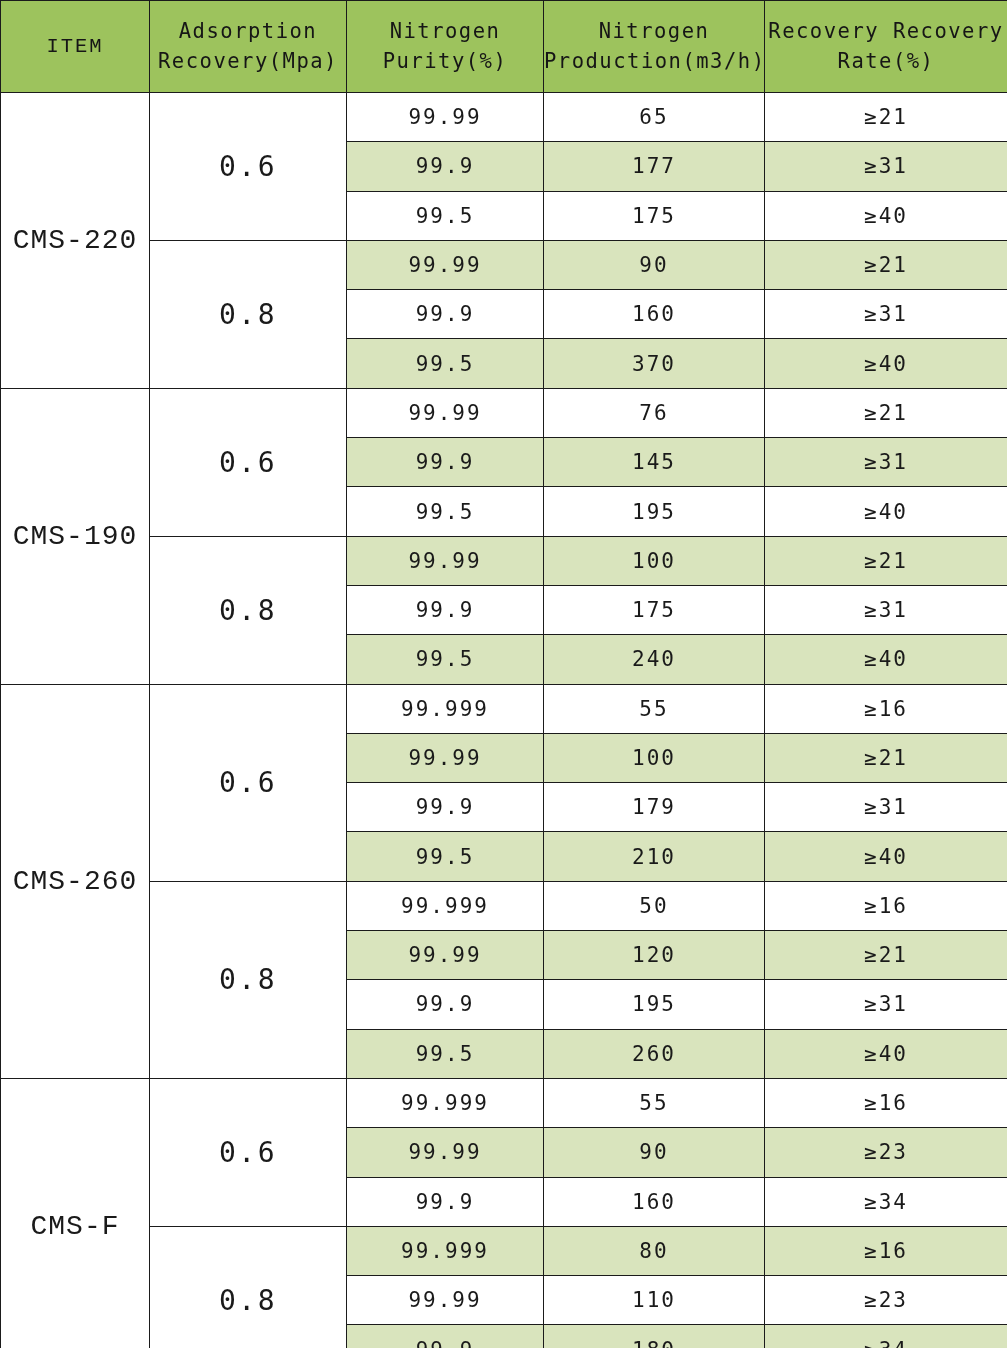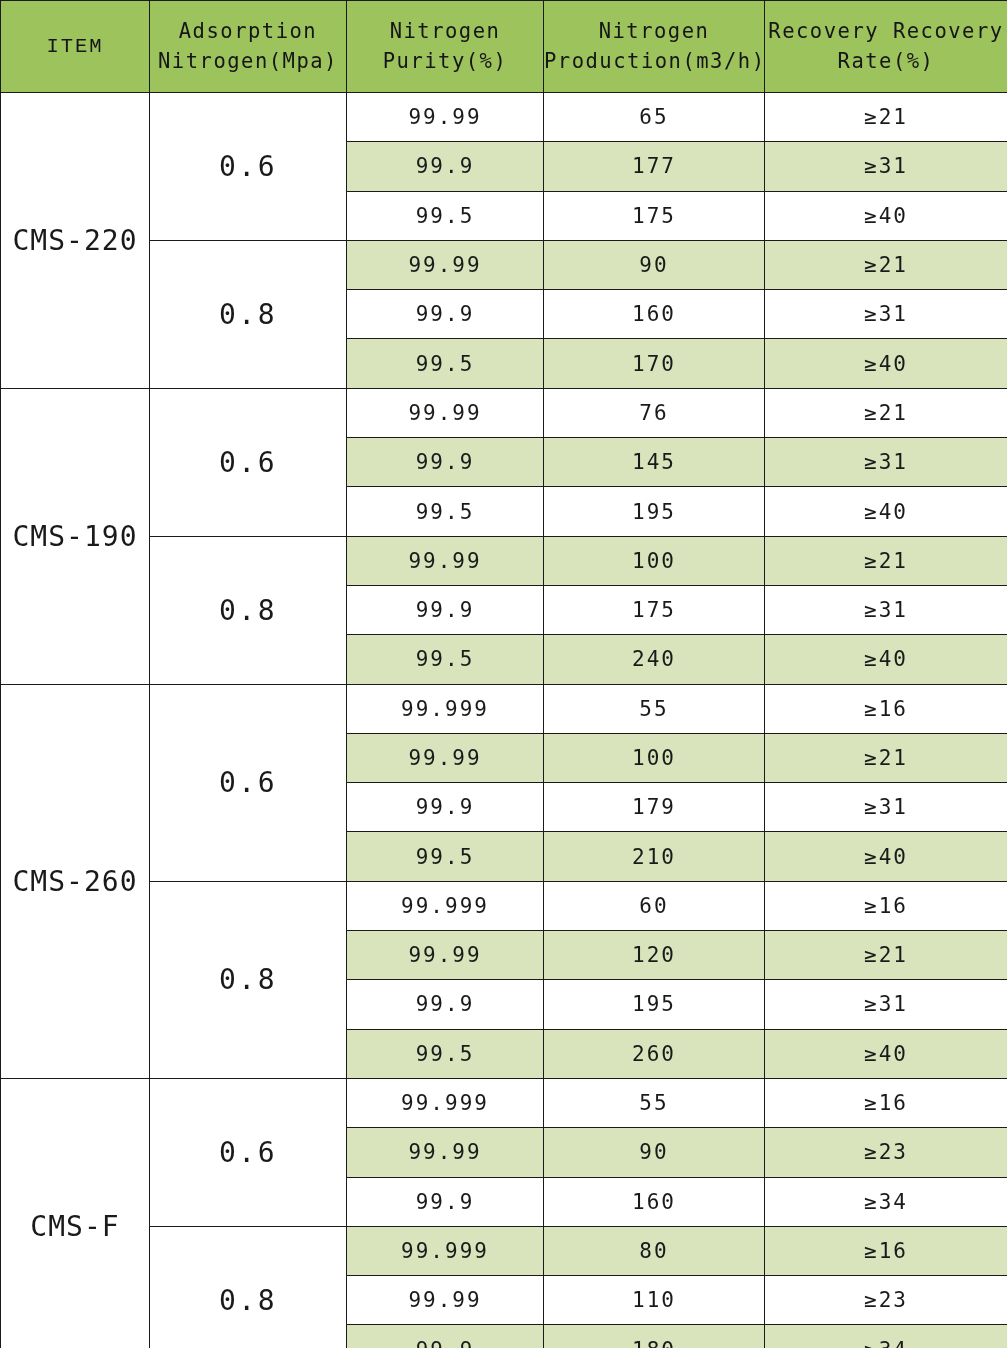--- a/index.html
+++ b/index.html
@@ -65,20 +65,21 @@
   tbody td.shaded {
     background: #d9e4bd;
   }
   tbody td.item-cell,
   tbody td.pressure-cell {
     background: #ffffff;
     font-size: 28px;
   }
   tbody td.item-cell {
     letter-spacing: 1px;
+    font-family: Liberation Mono, monospace;
   }
   tbody td.pressure-cell {
     letter-spacing: 2.5px;
   }
   tbody td.num {
     letter-spacing: 2px;
   }
 </style>
 </head>
 <body>
@@ -91,21 +92,21 @@
     <col class="c-prod">
     <col class="c-recovery">
   </colgroup>
   <thead>
     <tr>
         <th class="item-head">
           <span class="hl">ITEM</span>
         </th>
         <th>
           <span class="hl">Adsorption</span>
-          <span class="hl">Nitrogen(Mpa)</span>
+          <span class="hl">Recovery(Mpa)</span>
         </th>
         <th>
           <span class="hl">Nitrogen</span>
           <span class="hl">Purity(%)</span>
         </th>
         <th>
           <span class="hl">Nitrogen</span>
           <span class="hl">Production(m3/h)</span>
         </th>
         <th>
@@ -138,21 +139,21 @@
         <td class="num shaded">90</td>
         <td class="num shaded">≥21</td>
       </tr>
       <tr>
         <td class="num">99.9</td>
         <td class="num">160</td>
         <td class="num">≥31</td>
       </tr>
       <tr>
         <td class="num shaded">99.5</td>
-        <td class="num shaded">170</td>
+        <td class="num shaded">370</td>
         <td class="num shaded">≥40</td>
       </tr>
       <tr>
         <td class="item-cell" rowspan="6">CMS-190</td>
         <td class="pressure-cell" rowspan="3">0.6</td>
         <td class="num">99.99</td>
         <td class="num">76</td>
         <td class="num">≥21</td>
       </tr>
       <tr>
@@ -199,21 +200,21 @@
         <td class="num">≥31</td>
       </tr>
       <tr>
         <td class="num shaded">99.5</td>
         <td class="num shaded">210</td>
         <td class="num shaded">≥40</td>
       </tr>
       <tr>
         <td class="pressure-cell" rowspan="4">0.8</td>
         <td class="num">99.999</td>
-        <td class="num">60</td>
+        <td class="num">50</td>
         <td class="num">≥16</td>
       </tr>
       <tr>
         <td class="num shaded">99.99</td>
         <td class="num shaded">120</td>
         <td class="num shaded">≥21</td>
       </tr>
       <tr>
         <td class="num">99.9</td>
         <td class="num">195</td>

